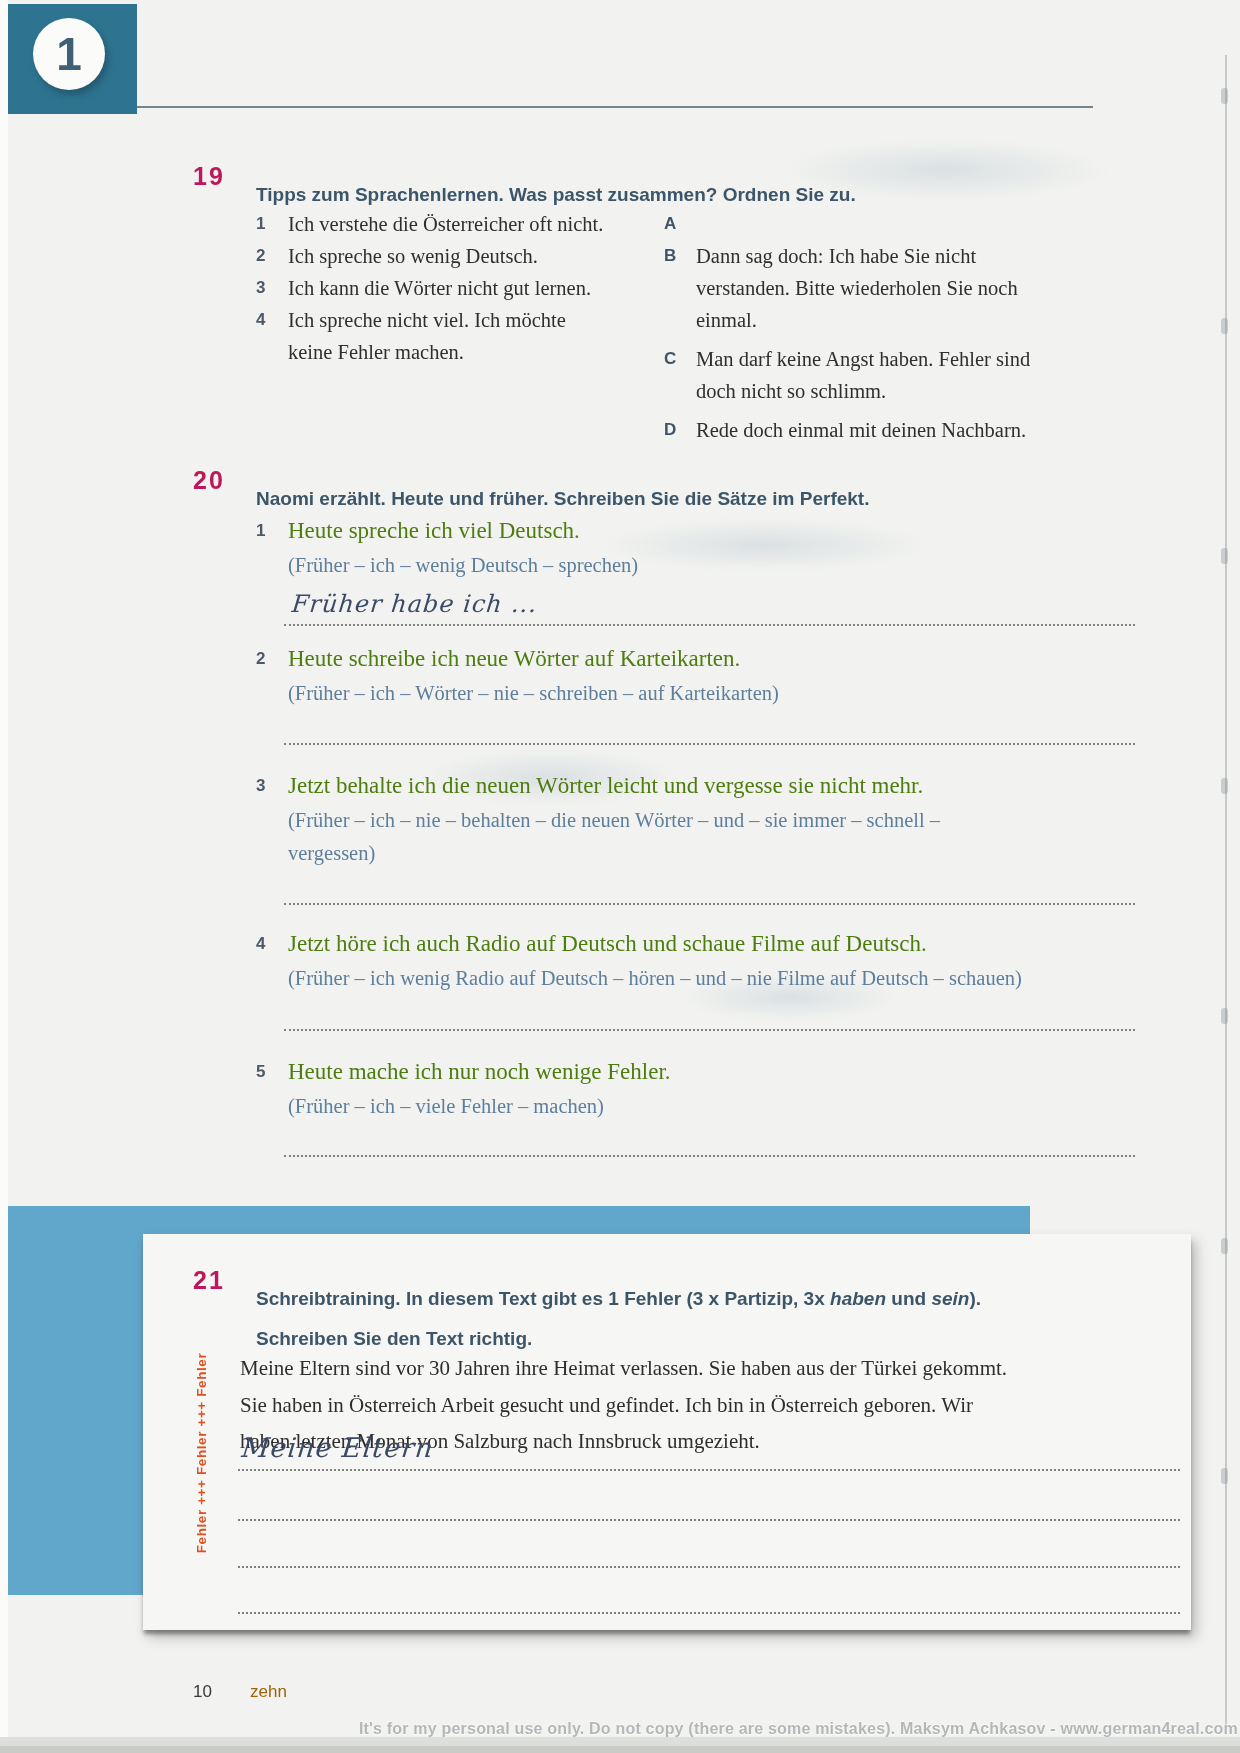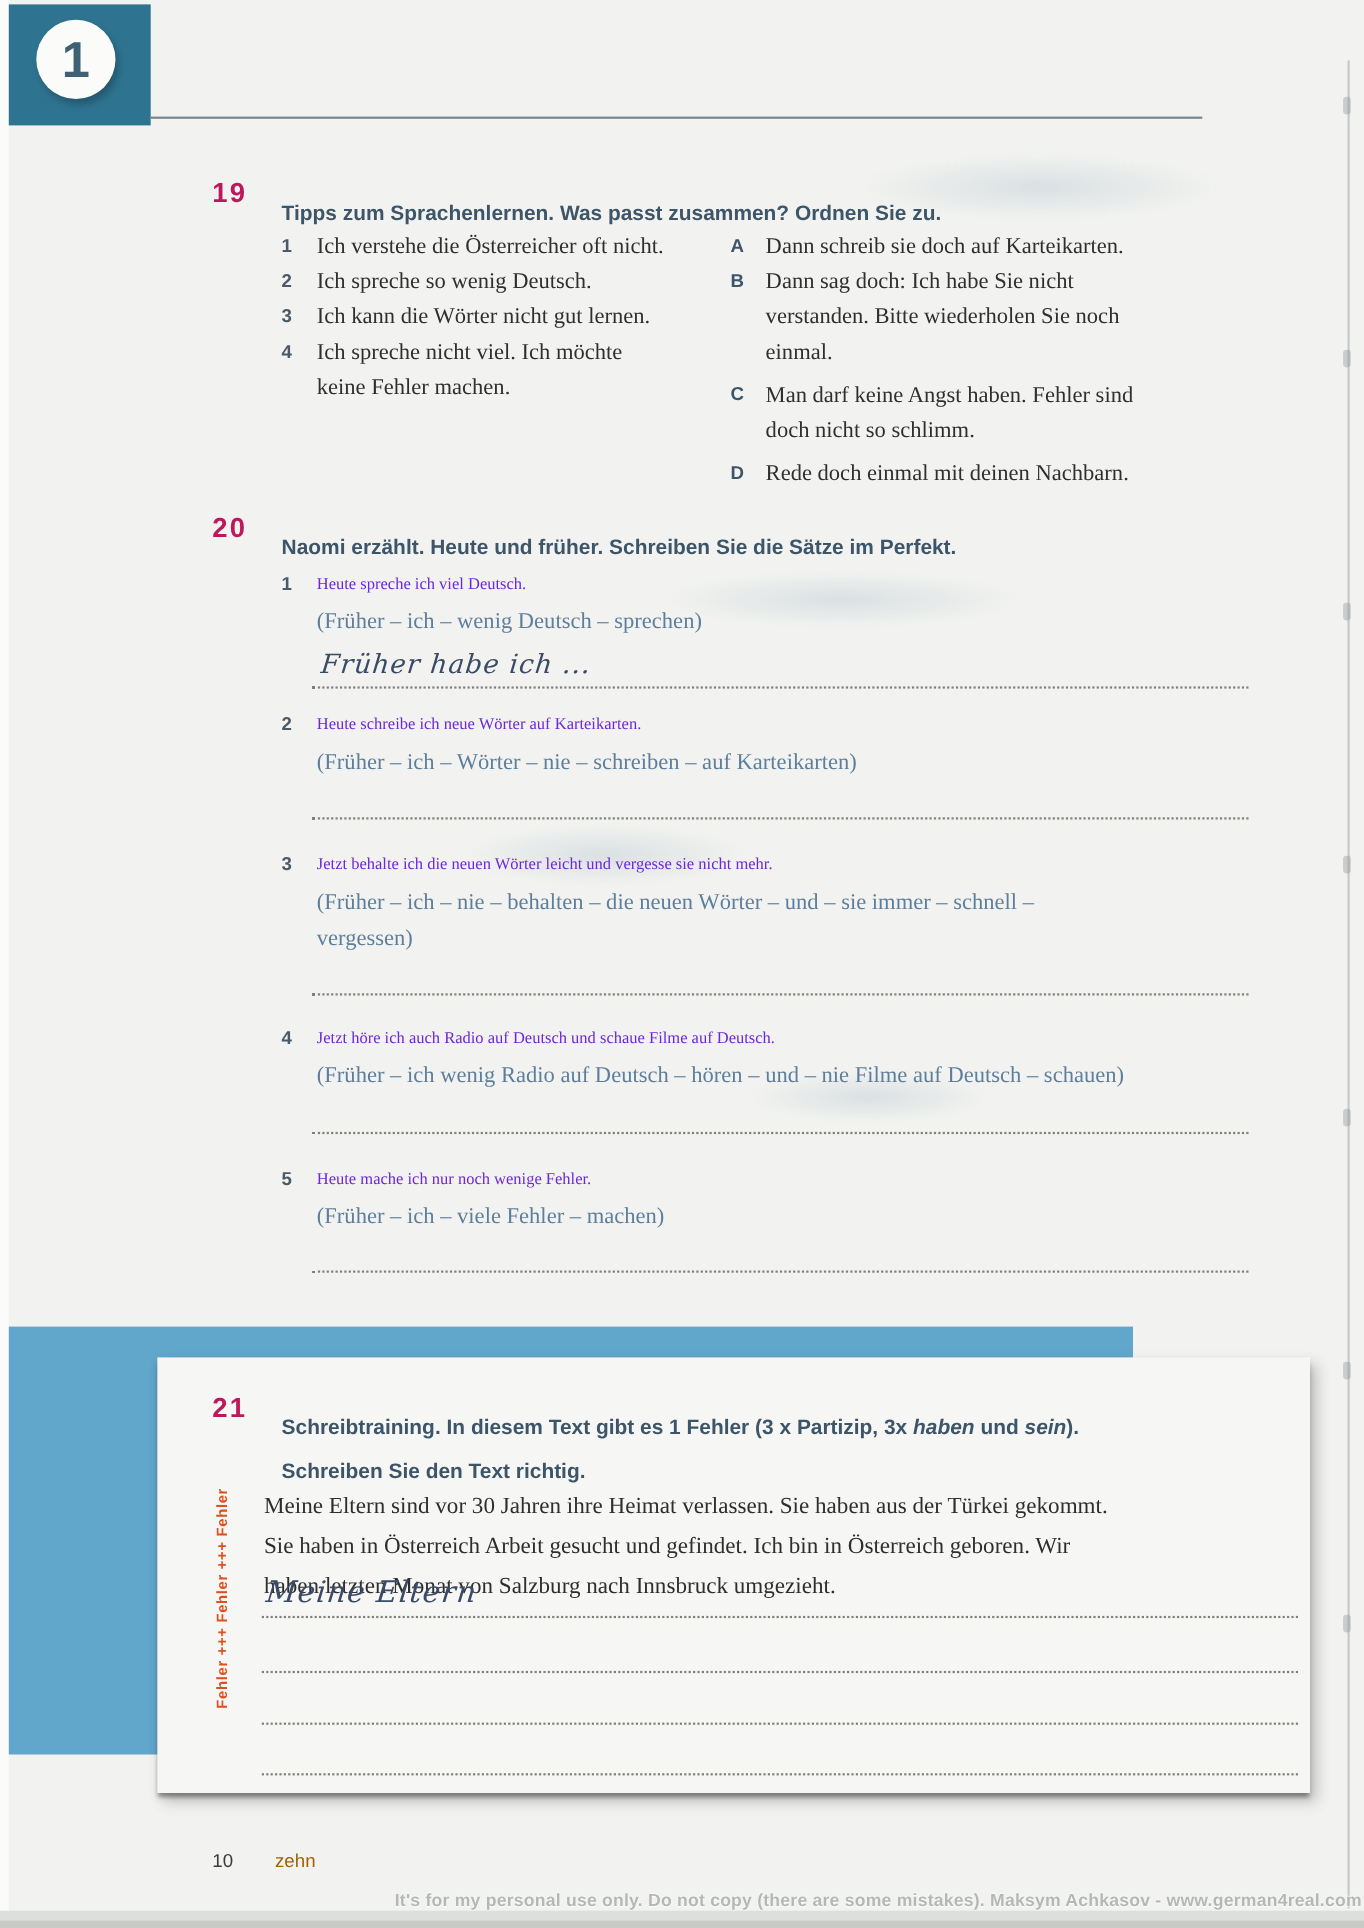--- a/index.html
+++ b/index.html
@@ -24,21 +24,21 @@
   .ex-num{font-weight:bold;font-size:25px;color:#be185d;letter-spacing:2px;}
   .ex-title{font-weight:bold;font-size:19px;color:#3d5569;line-height:26px;margin-top:16px;}
   .ex-title .it{font-style:italic;}
 
   
   .col{display:flex;flex-direction:column;}
   .li{display:flex;}
   .ln{flex:0 0 32px;font-weight:bold;font-size:17px;color:#4a5a68;line-height:32px;}
   .lt{font-family:"Liberation Serif",serif;font-size:20.5px;color:#2f2f2d;line-height:32px;white-space:pre-line;}
 
-  .sentence{font-family:"Liberation Serif",serif;font-size:15px;color:#6d28d9;line-height:30px;}
+  .sentence{font-family:"Liberation Serif",serif;font-size:23px;color:#4d7c0f;line-height:30px;}
   .prompt{font-family:"Liberation Serif",serif;font-size:20.5px;color:#5d7e9c;line-height:33px;white-space:pre-line;}
   .inum{font-weight:bold;font-size:17px;color:#4a5a68;line-height:30px;}
 
   .dotline{height:0;border-bottom:2px dotted #80807b;}
 
   .hand{font-family:"DejaVu Serif",serif;font-style:italic;color:#3b4a66;transform:skewX(-6deg);
         letter-spacing:1px;}
 
   
   .band{left:8px;top:1206px;width:1022px;height:389px;background:#61a6cb;}
@@ -104,21 +104,20 @@
     <div class="li">
       <span class="ln">4</span>
       <div class="lt">Ich spreche nicht viel. Ich möchte
 keine Fehler machen.</div>
     </div>
   </div>
 
   <div class="abs col" style="left:664px;top:208px;width:450px">
     <div class="li">
       <span class="ln" style="color:#3d5569">A</span>
-      <div class="lt">Dann schreib sie doch auf Karteikarten.</div>
     </div>
     <div class="li">
       <span class="ln" style="color:#3d5569">B</span>
       <div class="lt">Dann sag doch: Ich habe Sie nicht
 verstanden. Bitte wiederholen Sie noch
 einmal.</div>
     </div>
     <div class="li" style="margin-top:7px">
       <span class="ln" style="color:#3d5569">C</span>
       <div class="lt">Man darf keine Angst haben. Fehler sind

